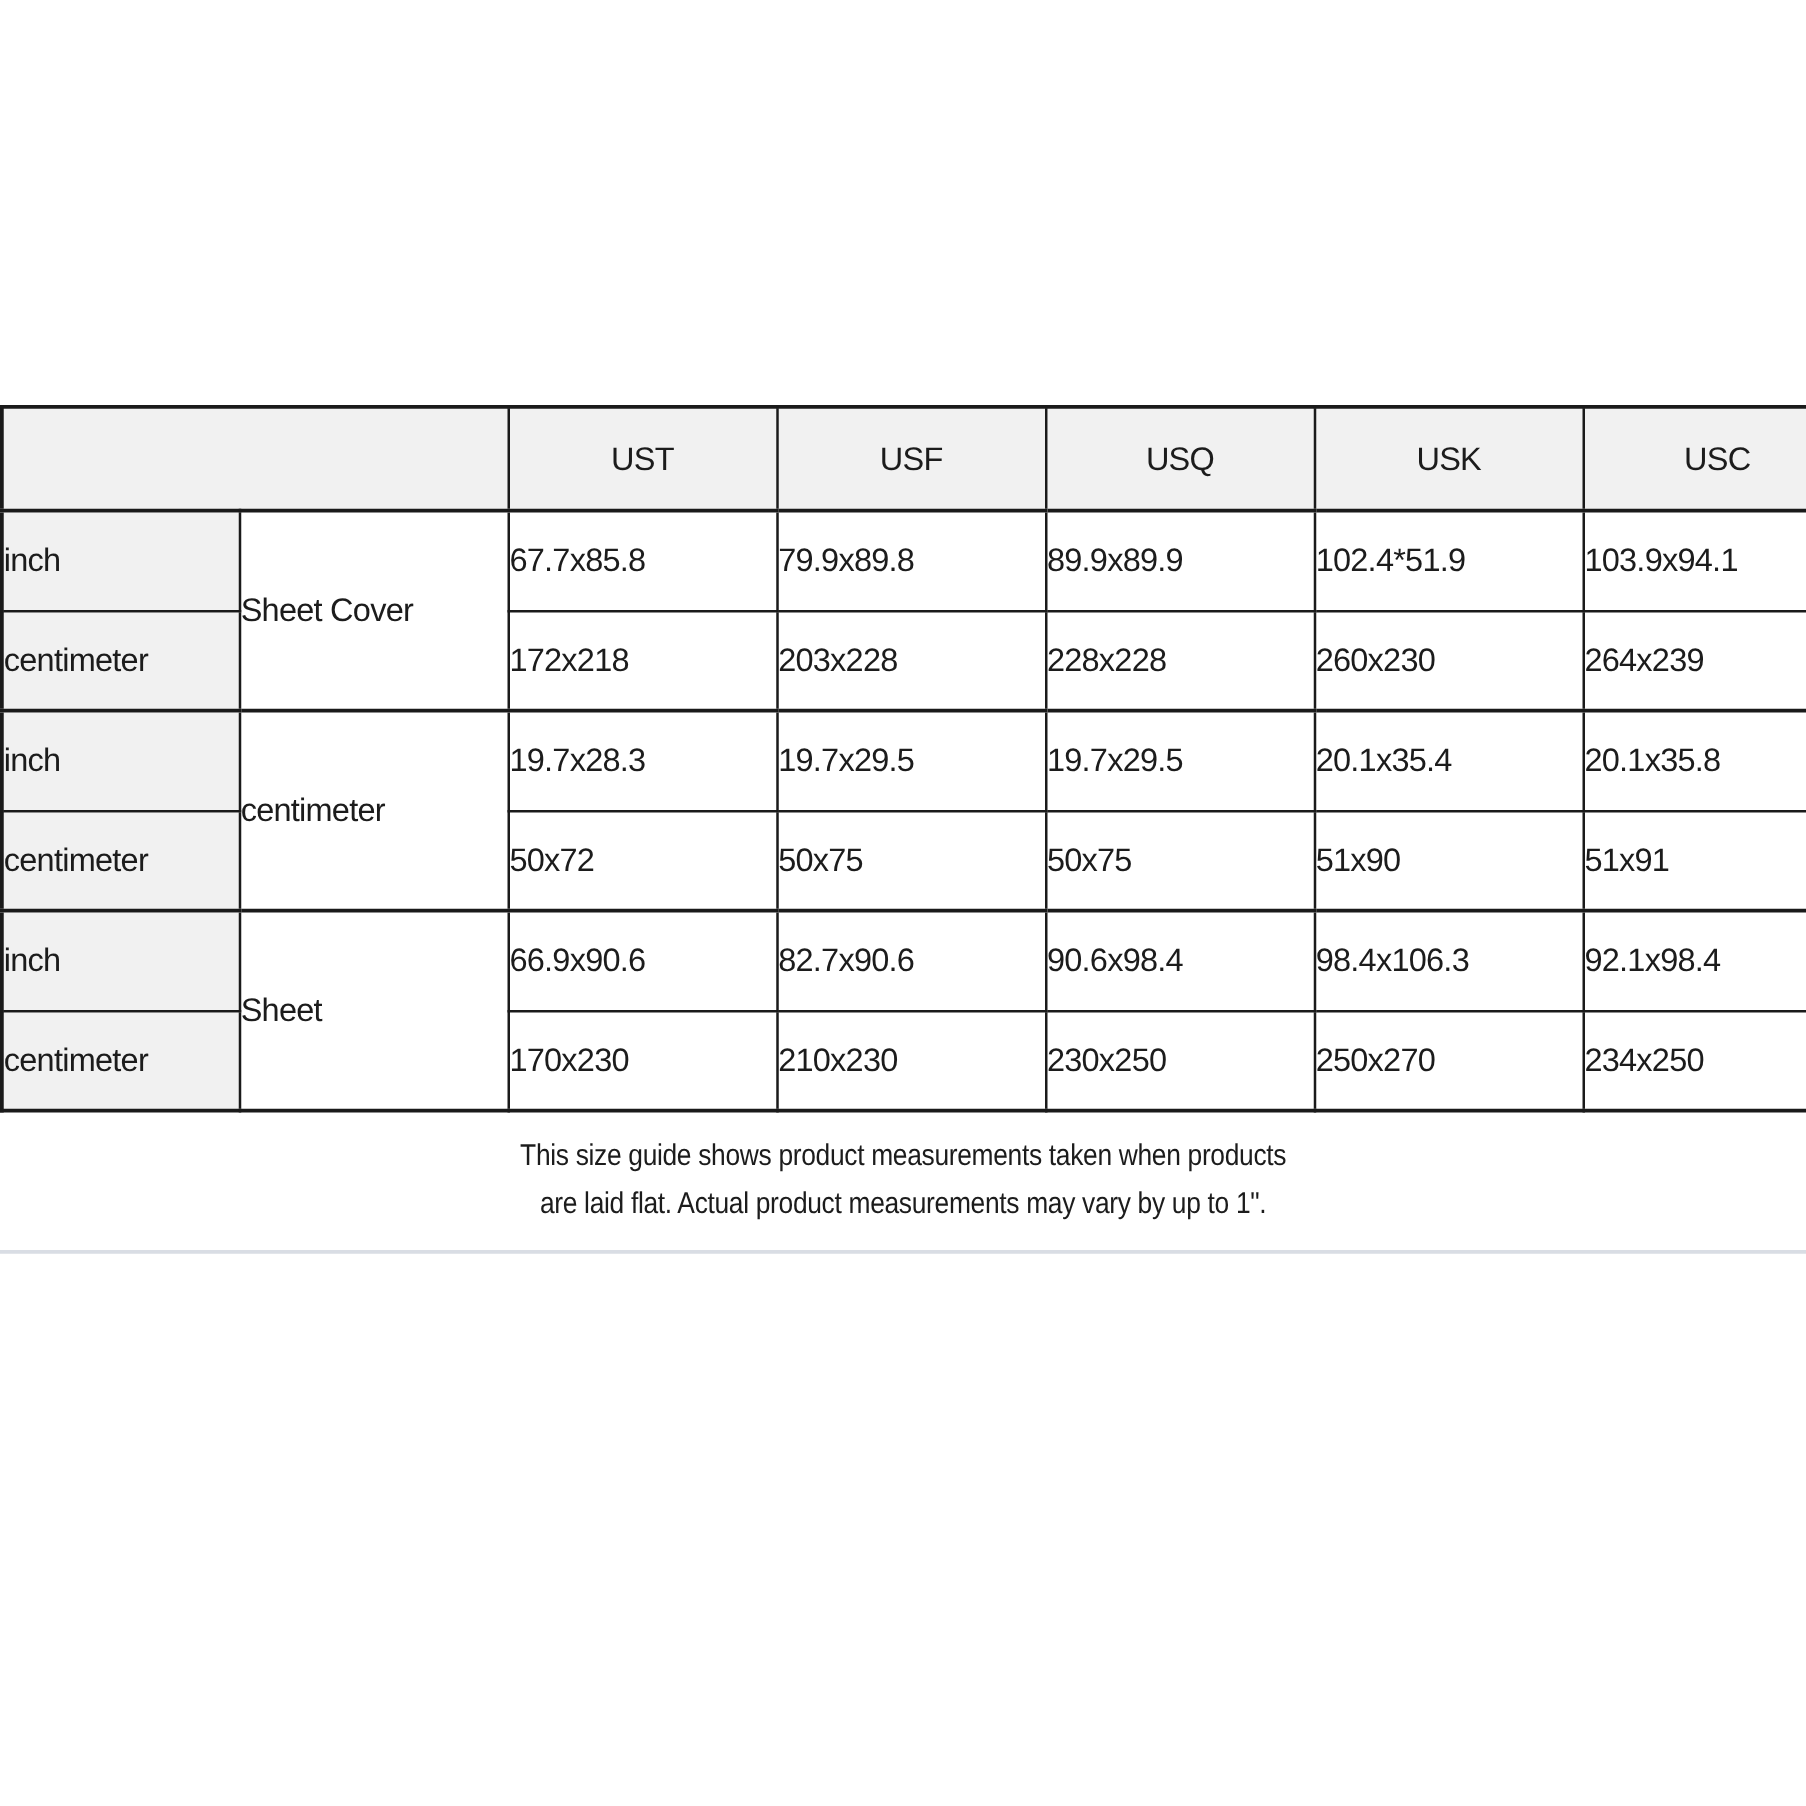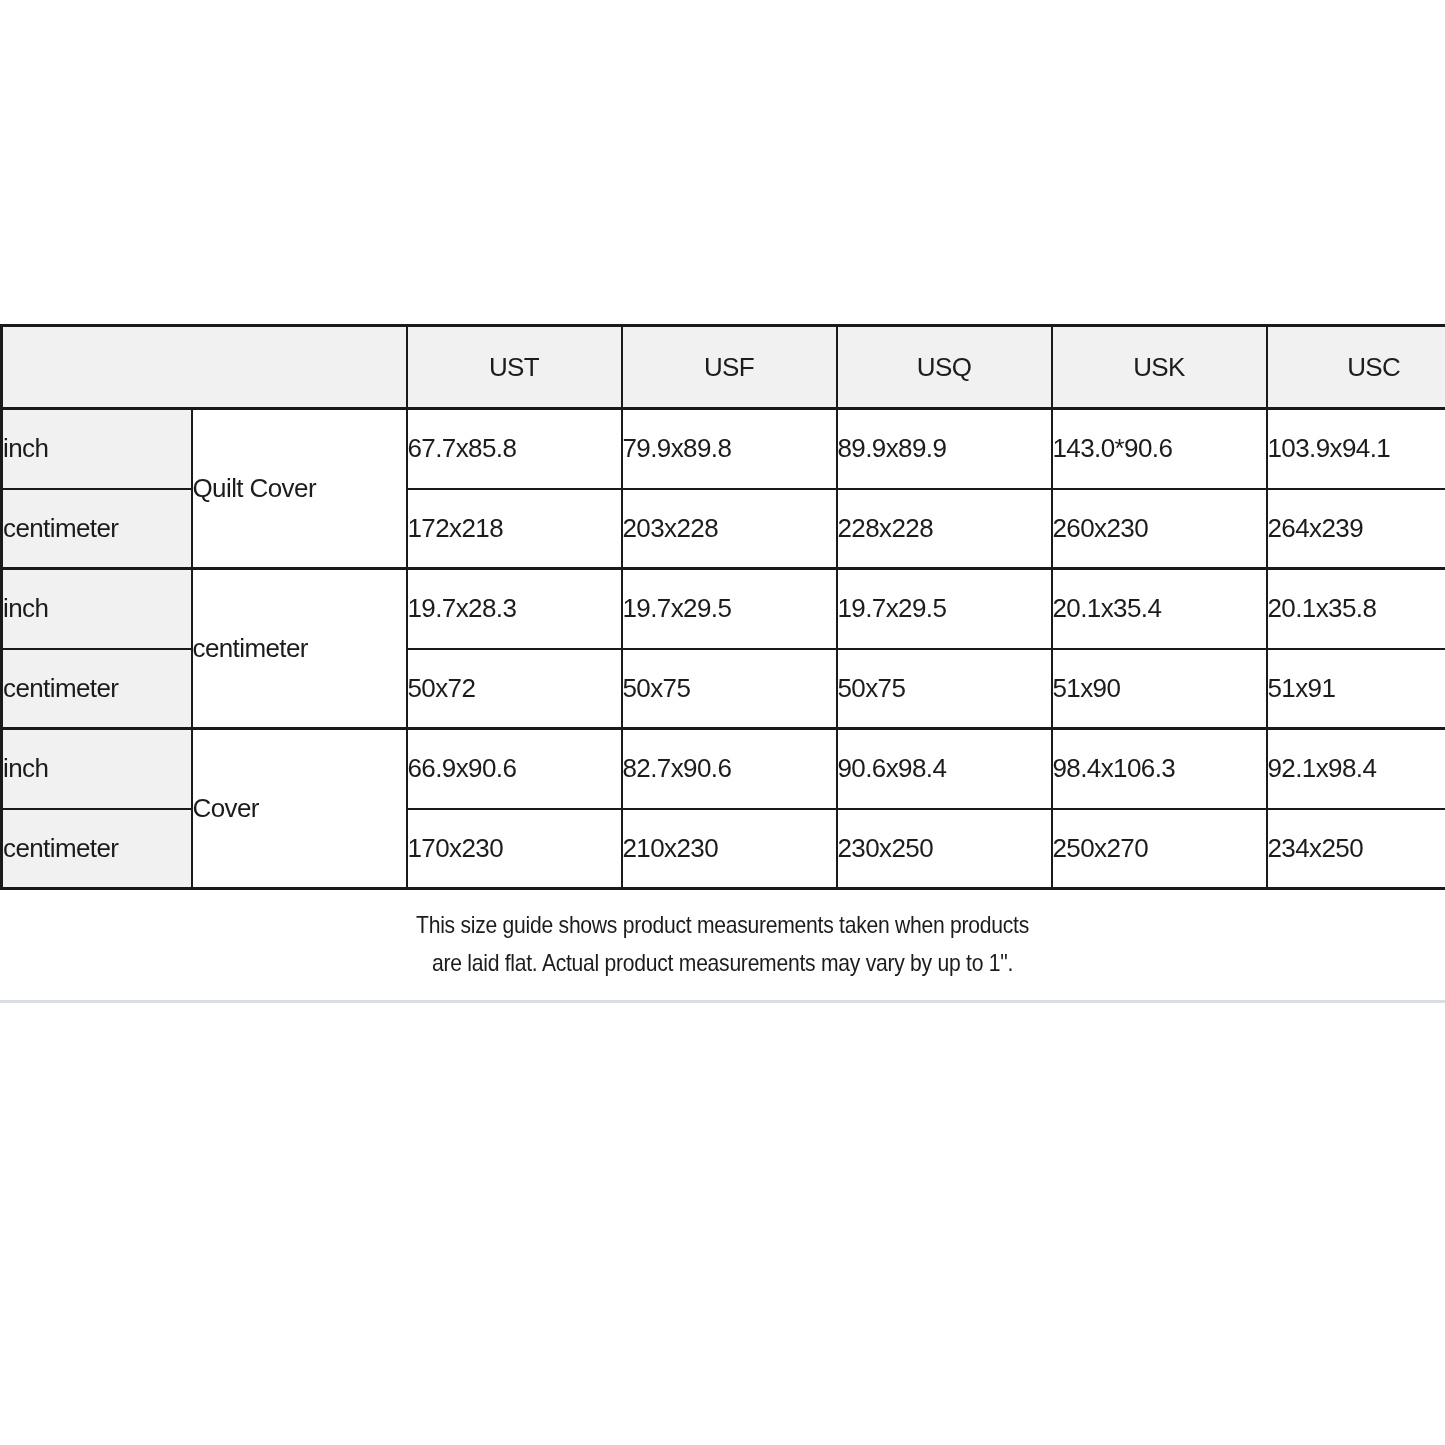--- a/index.html
+++ b/index.html
@@ -77,25 +77,25 @@
       <th class="shaded" colspan="2"></th>
       <th class="shaded">UST</th>
       <th class="shaded">USF</th>
       <th class="shaded">USQ</th>
       <th class="shaded">USK</th>
       <th class="shaded">USC</th>
     </tr>
 
     <tr class="data-row">
       <td class="shaded">inch</td>
-      <td rowspan="2">Quilt Cover</td>
+      <td rowspan="2">Sheet Cover</td>
       <td>67.7x85.8</td>
       <td>79.9x89.8</td>
       <td>89.9x89.9</td>
-      <td>143.0*90.6</td>
+      <td>102.4*51.9</td>
       <td>103.9x94.1</td>
     </tr>
     <tr class="data-row">
       <td class="shaded">centimeter</td>
       <td>172x218</td>
       <td>203x228</td>
       <td>228x228</td>
       <td>260x230</td>
       <td>264x239</td>
     </tr>
@@ -113,21 +113,21 @@
       <td class="shaded">centimeter</td>
       <td>50x72</td>
       <td>50x75</td>
       <td>50x75</td>
       <td>51x90</td>
       <td>51x91</td>
     </tr>
 
     <tr class="data-row section-start">
       <td class="shaded">inch</td>
-      <td rowspan="2">Cover</td>
+      <td rowspan="2">Sheet</td>
       <td>66.9x90.6</td>
       <td>82.7x90.6</td>
       <td>90.6x98.4</td>
       <td>98.4x106.3</td>
       <td>92.1x98.4</td>
     </tr>
     <tr class="data-row">
       <td class="shaded">centimeter</td>
       <td>170x230</td>
       <td>210x230</td>

